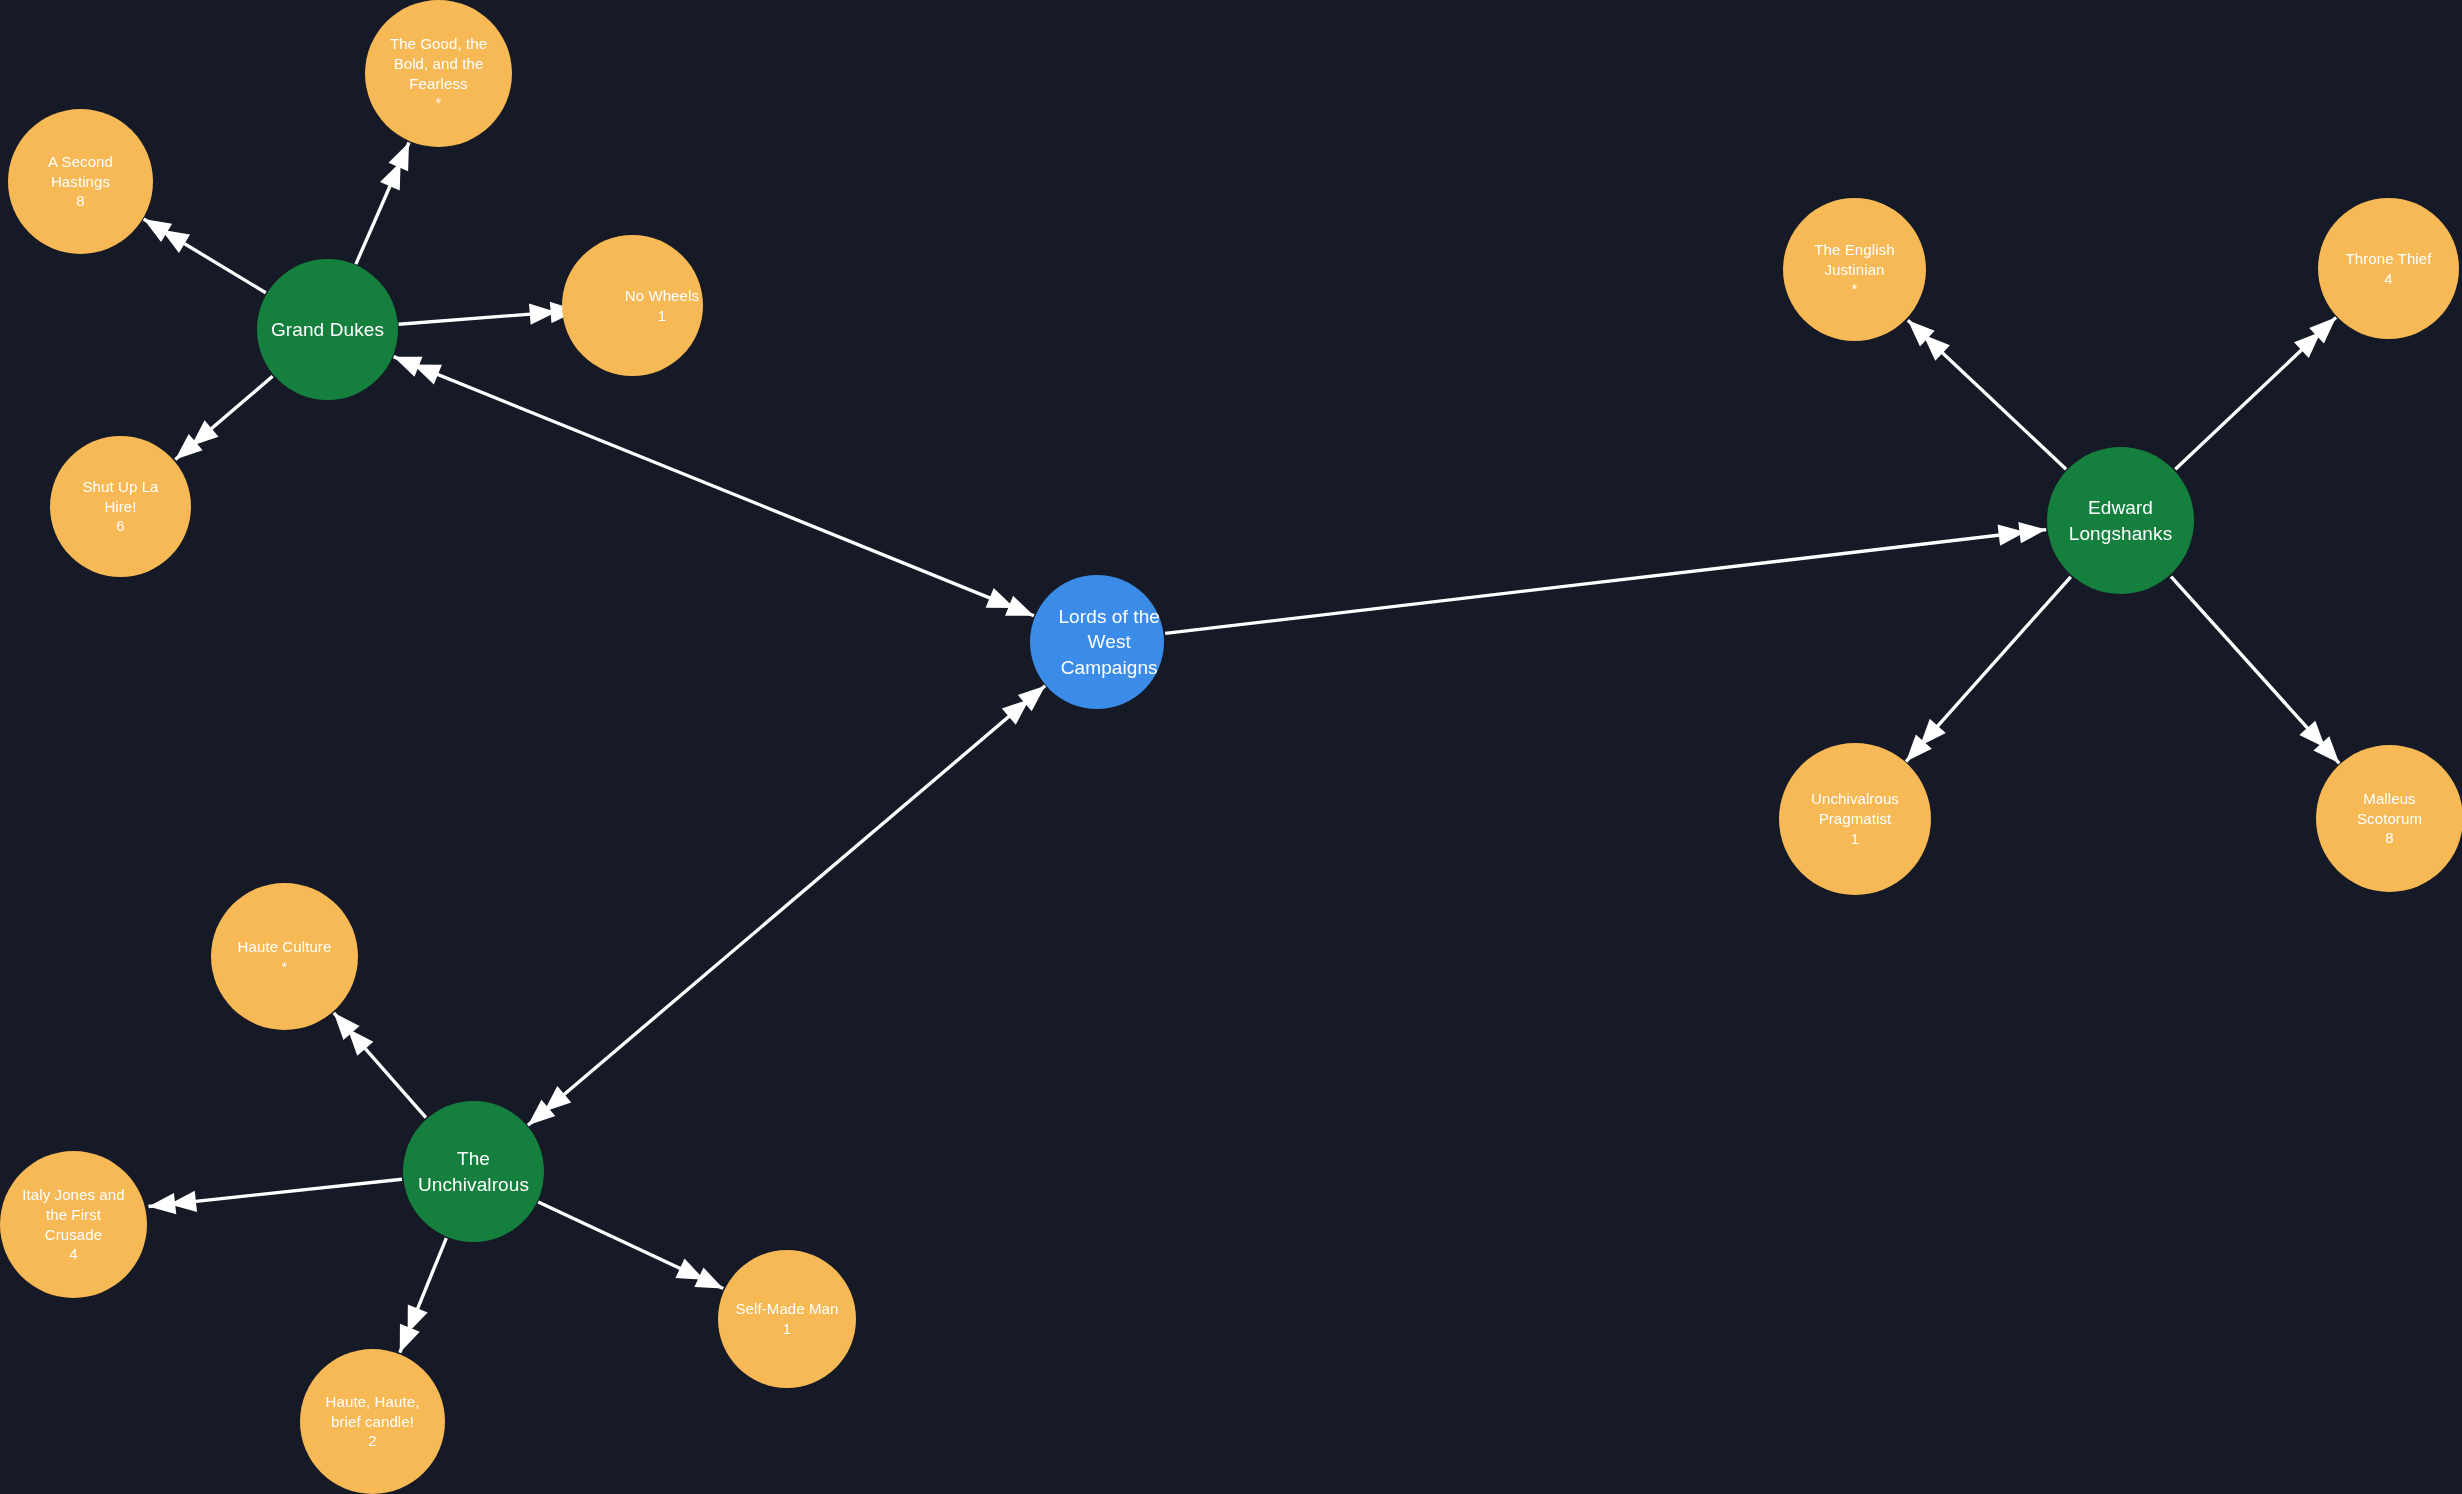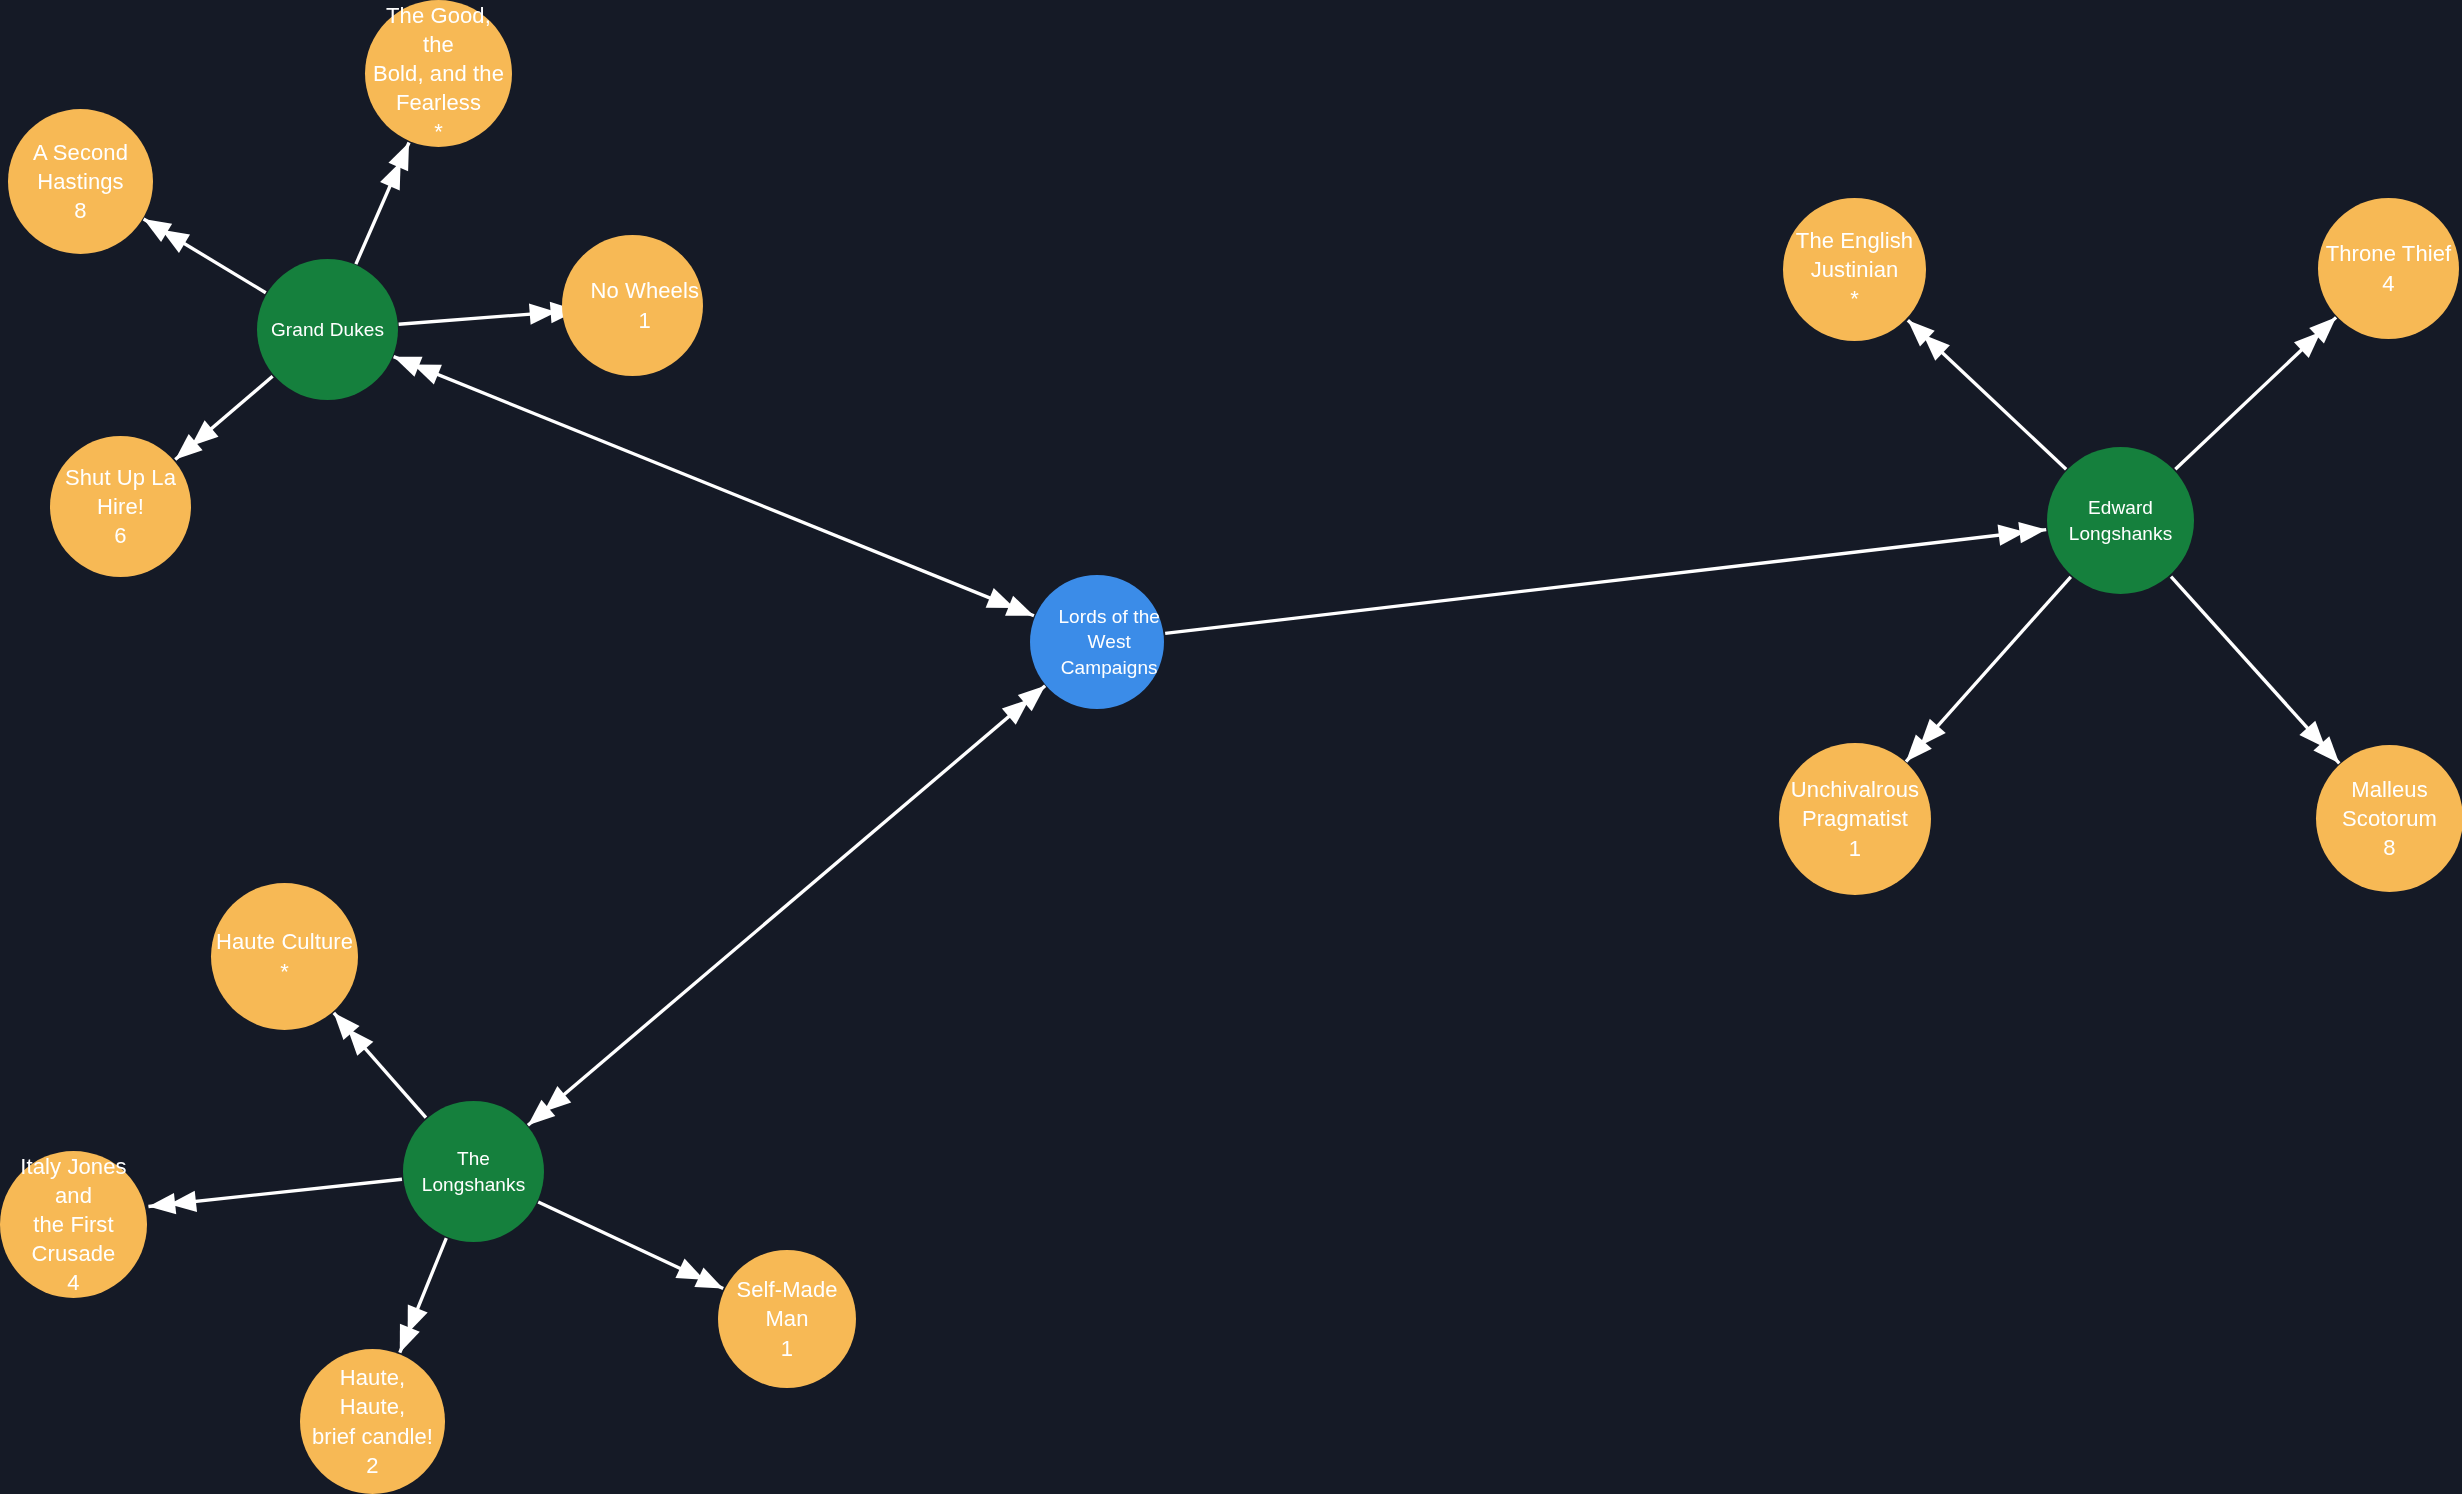--- a/index.html
+++ b/index.html
@@ -39,21 +39,21 @@
     white-space: pre-line;
     padding: 0 4px;
     font-weight: 400;
     letter-spacing: 0.1px;
   }
   .node.kind-root { background: #3b8ce8; justify-content: flex-end; }
   .node.kind-branch { background: #15803d; }
   .node.kind-leaf { background: #f7b955; }
   .node.kind-root .node-label { font-size: 19px; }
   .node.kind-branch .node-label { font-size: 19px; }
-  .node.kind-leaf .node-label { font-size: 22px; }
+  .node.kind-leaf .node-label { font-size: 15px; }
 </style>
 </head>
 <body>
 
 <div id="stage" style="width: 2462px; height: 1494px; background: rgb(21, 26, 38);">
   <svg id="edge-layer" viewBox="0 0 3673 2229" width="2462" height="1494">
       <g>
         <line x1="587.1854532900788" y1="532.1403270495097" x2="1542.4493809758128" y2="918.7353891677571" stroke="#ffffff" stroke-width="5" stroke-linecap="butt"></line>
         <polygon points="1542.4493809758128,918.7353891677571 1499.3684149534267,918.5611290804756 1511.3729987439344,888.8981897787697" fill="#ffffff"></polygon>
         <polygon points="1513.5280151566496,907.0309199720123 1470.4470491342636,906.8566598847307 1482.4516329247713,877.1937205830249" fill="#ffffff"></polygon>
@@ -140,21 +140,21 @@
 Campaigns</span>
       </div>
       <div class="node kind-branch" style="left: 257px; top: 259px; width: 141px; height: 141px;">
         <span class="node-label">Grand Dukes</span>
       </div>
       <div class="node kind-branch" style="left: 2047px; top: 447px; width: 147px; height: 147px;">
         <span class="node-label">Edward
 Longshanks</span>
       </div>
       <div class="node kind-branch" style="left: 403px; top: 1101px; width: 141px; height: 141px;">
-        <span class="node-label">The Longshanks</span>
+        <span class="node-label">The Unchivalrous</span>
       </div>
       <div class="node kind-leaf" style="left: 8px; top: 109px; width: 145px; height: 145px;">
         <span class="node-label">A Second
 Hastings
 8</span>
       </div>
       <div class="node kind-leaf" style="left: 365px; top: 0px; width: 147px; height: 147px;">
         <span class="node-label">The Good, the
 Bold, and the
 Fearless

